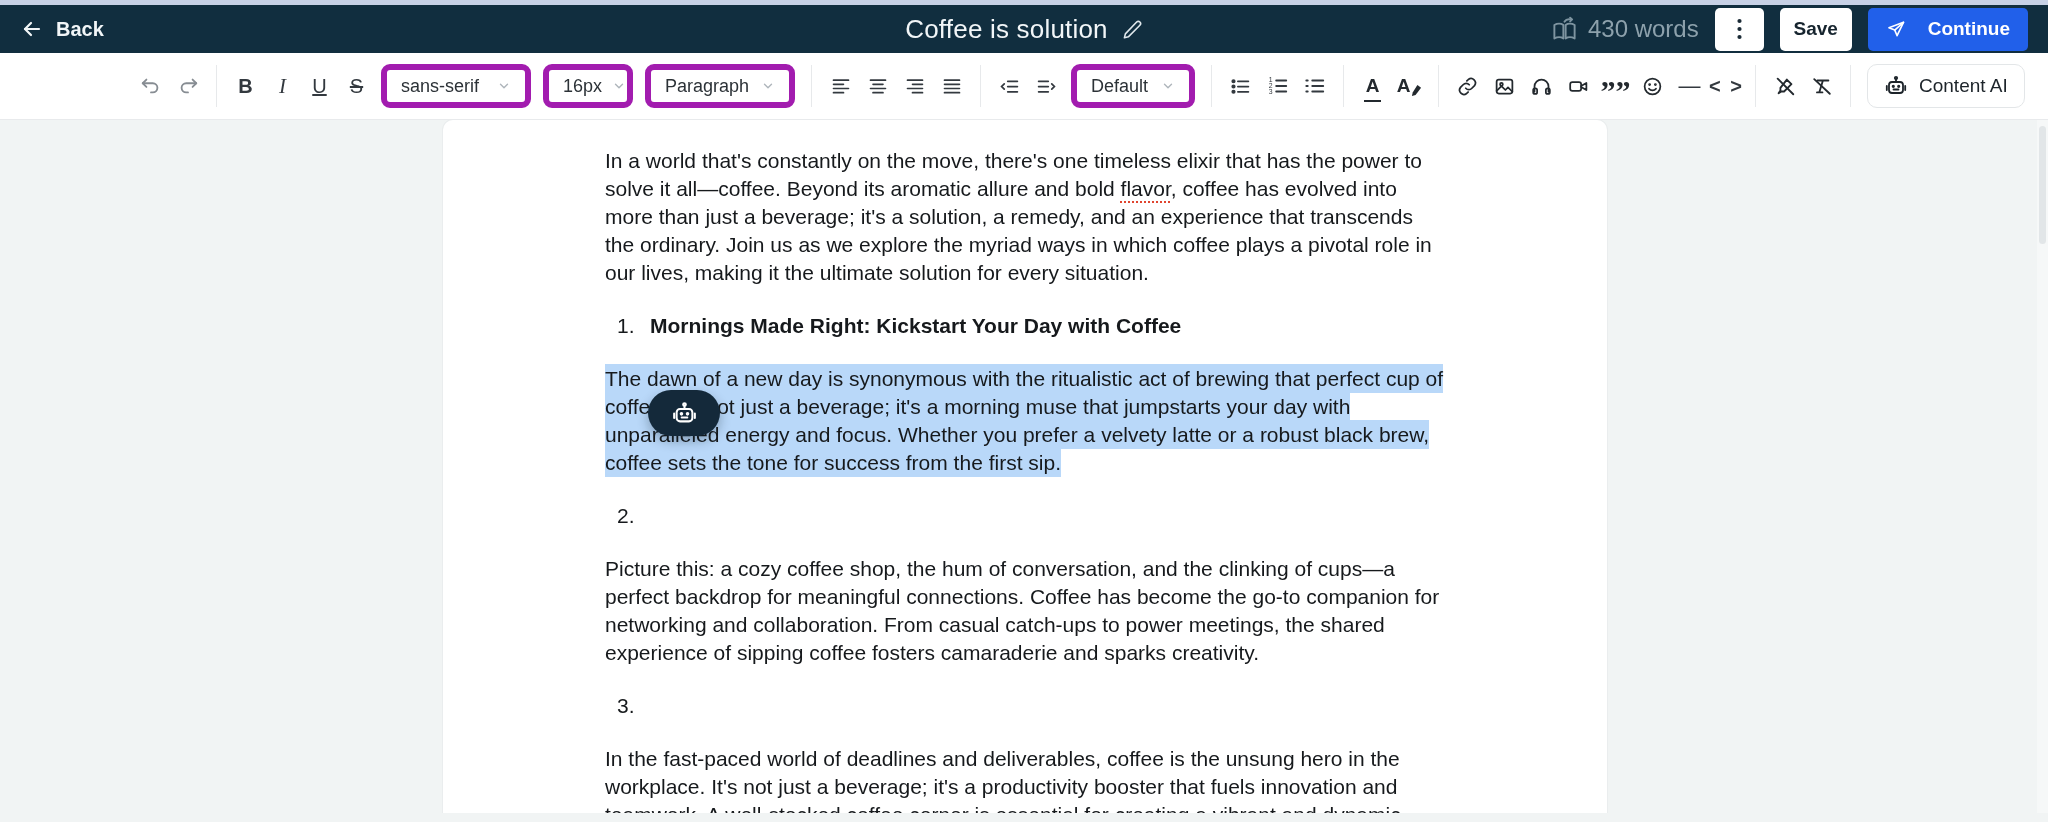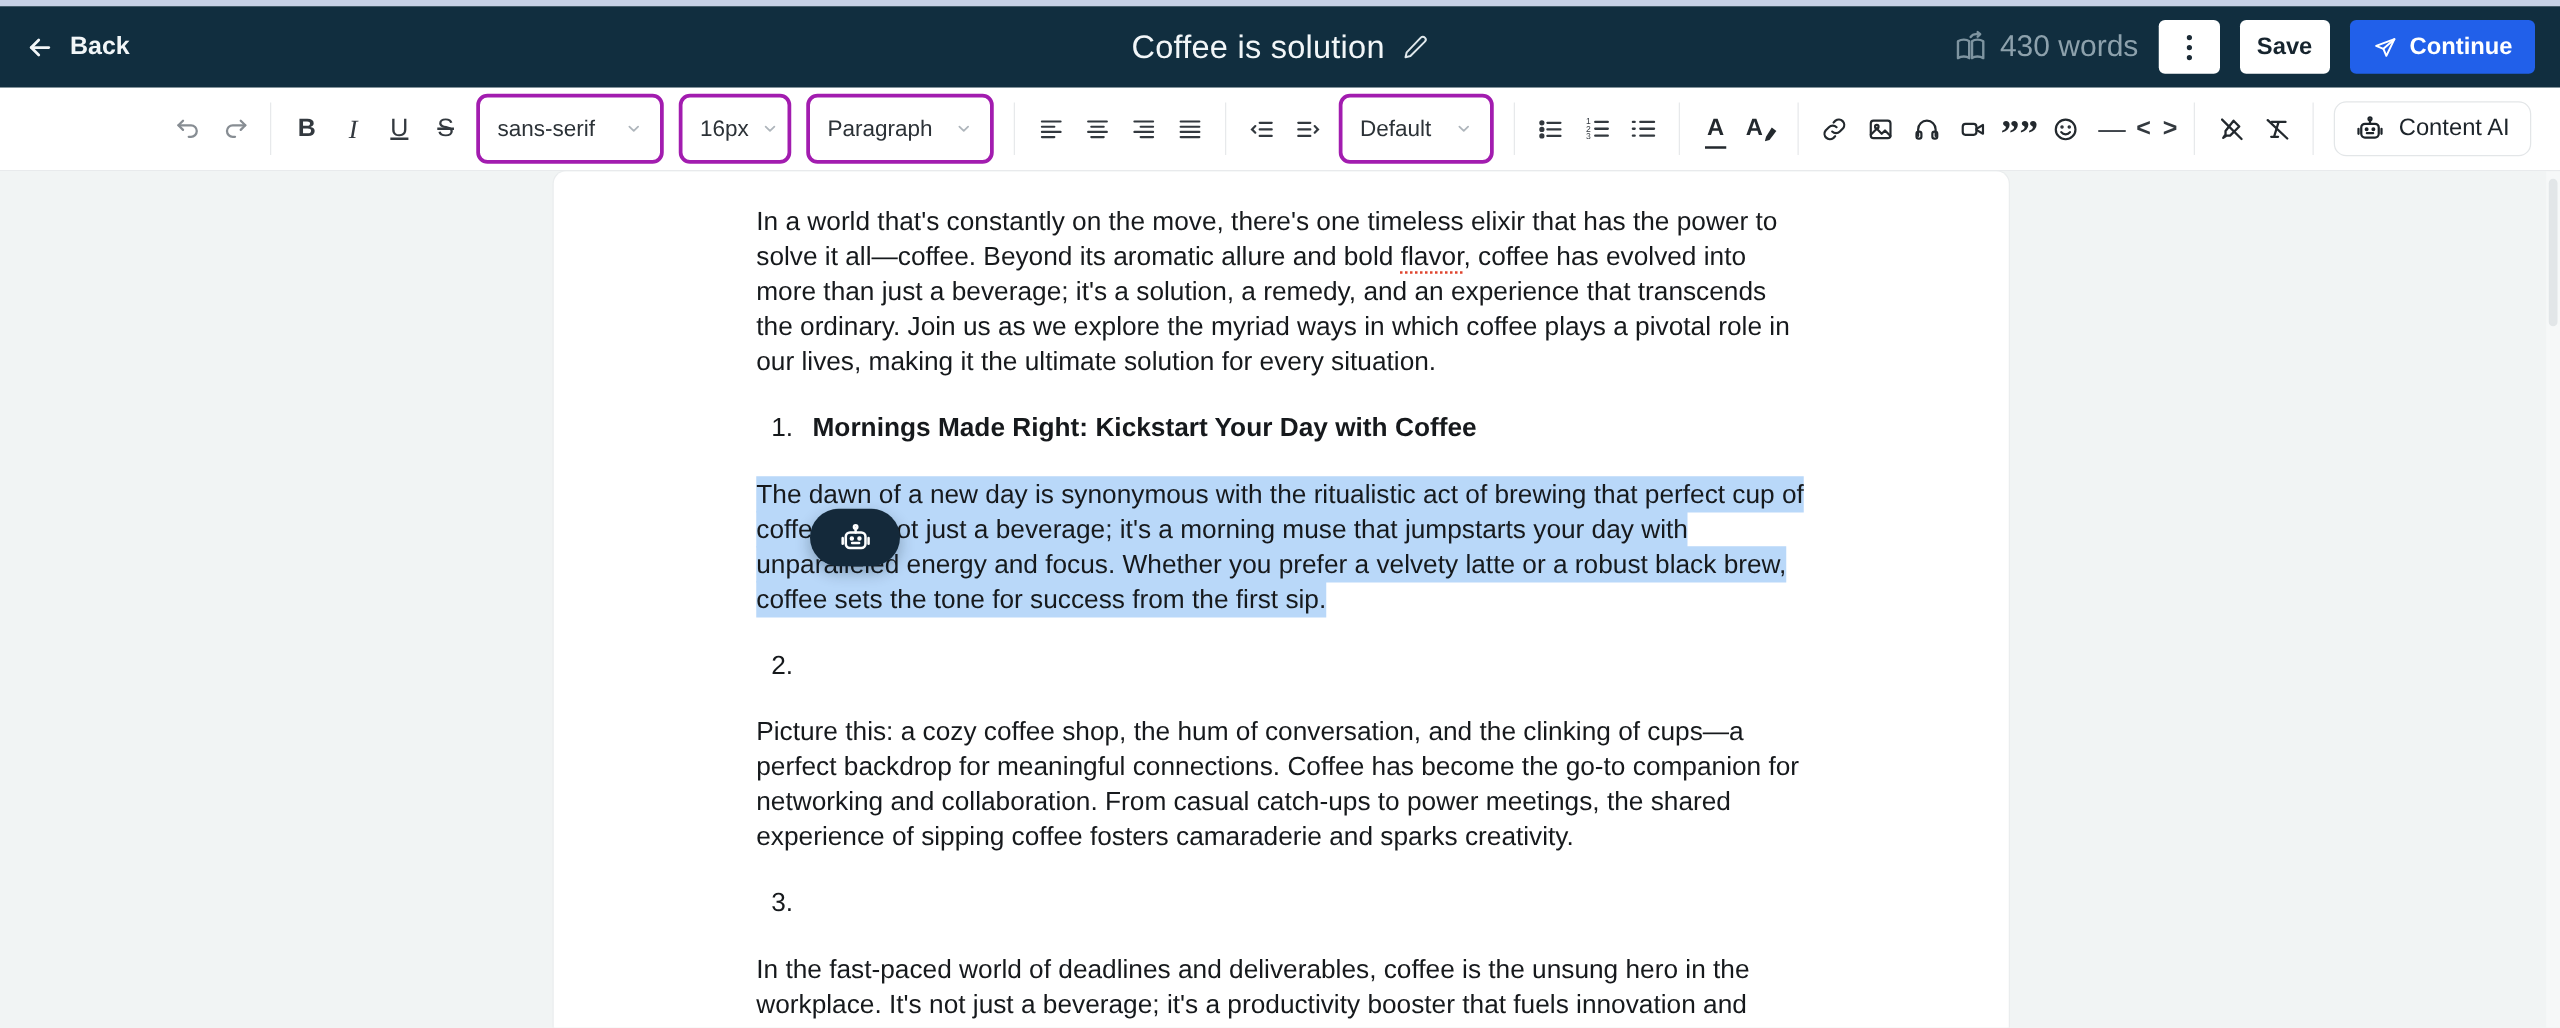--- a/index.html
+++ b/index.html
@@ -4,49 +4,49 @@
 <style>
   * { margin:0; padding:0; box-sizing:border-box; }
   html,body { width:2048px; height:822px; overflow:hidden; background:#f1f4f4;
               font-family:"Liberation Sans", sans-serif; }
   .app { position:relative; width:2048px; height:822px; }
 
   
   .top-strip { height:5px; background:#c7d1e6; }
 
   
-  .navbar { height:65px; background:#112e3f; display:flex; align-items:center;
+  .navbar { height:48px; background:#112e3f; display:flex; align-items:center;
             padding:0 20px; position:relative; color:#eef3f6; }
   .back-btn { display:flex; align-items:center; gap:12px; cursor:pointer;
               font-size:20px; font-weight:600; color:#f2f6f8; }
   .title-wrap { position:absolute; left:50%; top:0; height:100%; transform:translateX(-50%);
                 display:flex; align-items:center; gap:14px; }
   .doc-title { font-size:26px; font-weight:400; color:#f2f6f8; letter-spacing:.2px;text-align:right; }
   .nav-right { margin-left:auto; display:flex; align-items:center; gap:16px; }
   .wordcount { display:flex; align-items:center; gap:10px; color:#8da1ac; font-size:24px; }
   .nav-btn { height:43px; border:none; border-radius:5px; background:#ffffff; color:#16242e;
              font-size:19px; font-weight:600; display:flex; align-items:center;
              justify-content:center; cursor:pointer; font-family:inherit; }
   .kebab-btn { width:49px; }
   .save-btn { width:72px; }
-  .continue-btn { background:#2160ea; color:#ffffff; padding:0 18px; gap:10px; }
+  .continue-btn { background:#2160ea; color:#ffffff; padding:0 18px; gap:22px; }
 
   
   .toolbar { height:67px; background:#ffffff; border-bottom:1px solid #e8eaec;
              display:flex; align-items:center; padding-left:132px; }
   .tb-btn { min-width:37px; height:40px; display:flex; align-items:center; justify-content:center;
             color:#3e464d; cursor:pointer; border-radius:6px; background:transparent; border:none;
             font-family:inherit; }
   .tb-letter { font-size:20px; color:#33393f; }
   .b-bold { font-weight:700; }
   .b-italic { font-style:italic; font-family:"Liberation Serif", serif; font-size:21px; }
   .b-under { text-decoration:underline; }
   .b-strike { text-decoration:line-through; }
   .tb-divider { width:1px; height:42px; background:#e7e9eb; margin:0 10px; }
-  .tb-select { height:56px; border:3px solid #a21caf; border-radius:9px; background:#fff;
+  .tb-select { height:44px; border:6px solid #a21caf; border-radius:9px; background:#fff;
                display:flex; align-items:center; justify-content:space-between;
                padding:0 14px; margin:0 6px; cursor:pointer; gap:10px; }
   .tb-select .lbl { font-size:18px; color:#2c3237; }
   .sel-font { width:150px; } .sel-size { width:90px; } .sel-block { width:150px; } .sel-preset { width:124px; }
   .quote-glyph { font-family:"Liberation Serif", serif; font-weight:700; font-size:30px;
                  line-height:10px; padding-top:10px; color:#23292e; }
   .hr-glyph { font-size:22px; color:#33393f; }
   .code-glyph { font-size:20px; font-weight:600; letter-spacing:2px; color:#33393f; }
   .colorA { position:relative; font-size:19px; font-weight:600; color:#23292e; }
   .colorA .bar { position:absolute; left:-2px; right:-2px; bottom:-5px; height:2.5px; background:#23292e; }

